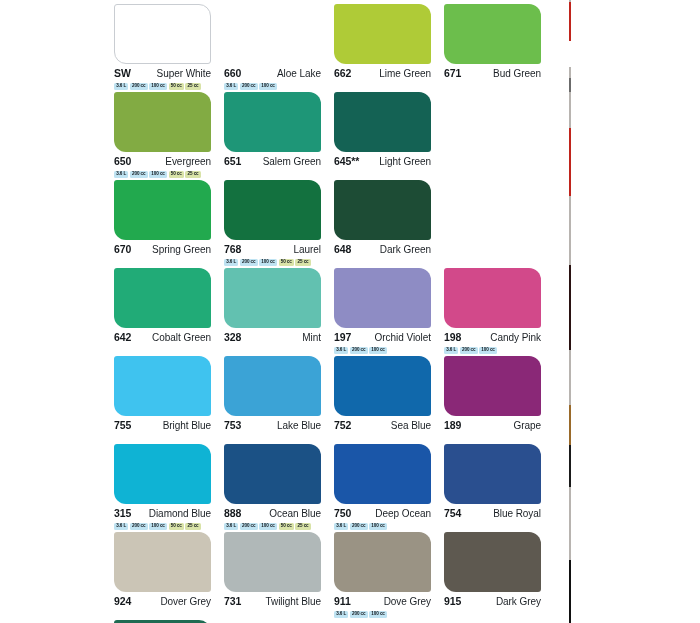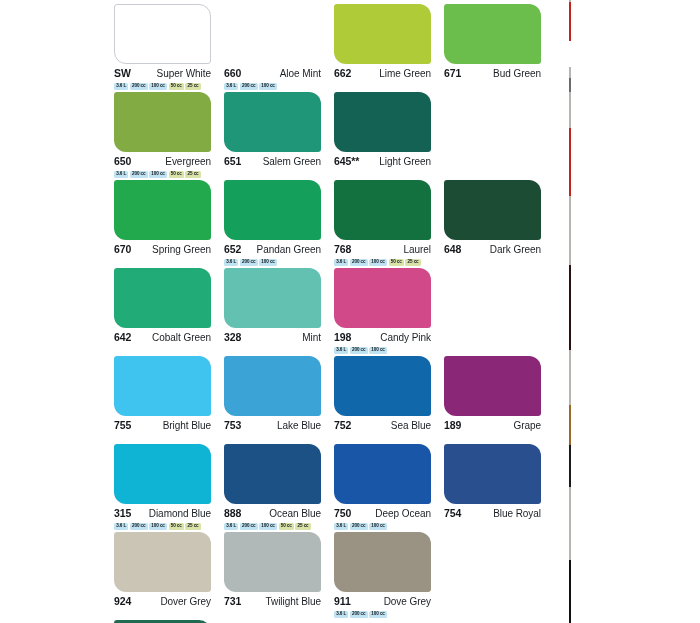--- a/index.html
+++ b/index.html
@@ -145,21 +145,21 @@
             <span class="size-badge blue">200 cc</span>
             <span class="size-badge blue">100 cc</span>
             <span class="size-badge olive">50 cc</span>
             <span class="size-badge olive">25 cc</span>
           </div>
         </div>
         <div class="swatch-cell">
           <div class="chip"></div>
           <div class="caption">
             <span class="code">660</span>
-            <span class="cname">Aloe Mint</span>
+            <span class="cname">Aloe Lake</span>
           </div>
           <div class="sizes">
             <span class="size-badge blue">3.6 L</span>
             <span class="size-badge blue">200 cc</span>
             <span class="size-badge blue">100 cc</span>
           </div>
         </div>
         <div class="swatch-cell">
           <div class="chip" style="background: rgb(175, 203, 55);"></div>
           <div class="caption">
@@ -207,32 +207,20 @@
       </div>
       <div class="swatch-row">
         <div class="swatch-cell">
           <div class="chip" style="background: rgb(34, 169, 78);"></div>
           <div class="caption">
             <span class="code">670</span>
             <span class="cname">Spring Green</span>
           </div>
         </div>
         <div class="swatch-cell">
-          <div class="chip" style="background: rgb(20, 160, 90);"></div>
-          <div class="caption">
-            <span class="code">652</span>
-            <span class="cname">Pandan Green</span>
-          </div>
-          <div class="sizes">
-            <span class="size-badge blue">3.6 L</span>
-            <span class="size-badge blue">200 cc</span>
-            <span class="size-badge blue">100 cc</span>
-          </div>
-        </div>
-        <div class="swatch-cell">
           <div class="chip" style="background: rgb(19, 113, 63);"></div>
           <div class="caption">
             <span class="code">768</span>
             <span class="cname">Laurel</span>
           </div>
           <div class="sizes">
             <span class="size-badge blue">3.6 L</span>
             <span class="size-badge blue">200 cc</span>
             <span class="size-badge blue">100 cc</span>
             <span class="size-badge olive">50 cc</span>
@@ -256,20 +244,32 @@
           </div>
         </div>
         <div class="swatch-cell">
           <div class="chip" style="background: rgb(98, 193, 176);"></div>
           <div class="caption">
             <span class="code">328</span>
             <span class="cname">Mint</span>
           </div>
         </div>
         <div class="swatch-cell">
+          <div class="chip" style="background: rgb(142, 140, 196);"></div>
+          <div class="caption">
+            <span class="code">197</span>
+            <span class="cname">Orchid Violet</span>
+          </div>
+          <div class="sizes">
+            <span class="size-badge blue">3.6 L</span>
+            <span class="size-badge blue">200 cc</span>
+            <span class="size-badge blue">100 cc</span>
+          </div>
+        </div>
+        <div class="swatch-cell">
           <div class="chip" style="background: rgb(210, 73, 138);"></div>
           <div class="caption">
             <span class="code">198</span>
             <span class="cname">Candy Pink</span>
           </div>
           <div class="sizes">
             <span class="size-badge blue">3.6 L</span>
             <span class="size-badge blue">200 cc</span>
             <span class="size-badge blue">100 cc</span>
           </div>
@@ -372,20 +372,27 @@
         <div class="swatch-cell">
           <div class="chip" style="background: rgb(154, 147, 132);"></div>
           <div class="caption">
             <span class="code">911</span>
             <span class="cname">Dove Grey</span>
           </div>
           <div class="sizes">
             <span class="size-badge blue">3.6 L</span>
             <span class="size-badge blue">200 cc</span>
             <span class="size-badge blue">100 cc</span>
+          </div>
+        </div>
+        <div class="swatch-cell">
+          <div class="chip" style="background: rgb(94, 89, 80);"></div>
+          <div class="caption">
+            <span class="code">915</span>
+            <span class="cname">Dark Grey</span>
           </div>
         </div>
       </div>
     </div>
 
   <div id="partial-row">
       <div class="partial-chip" style="background: rgb(31, 107, 82); left: 0px;"></div>
     </div>
 
   <div id="page-edge-strip" style="background: rgb(184, 180, 176);">

